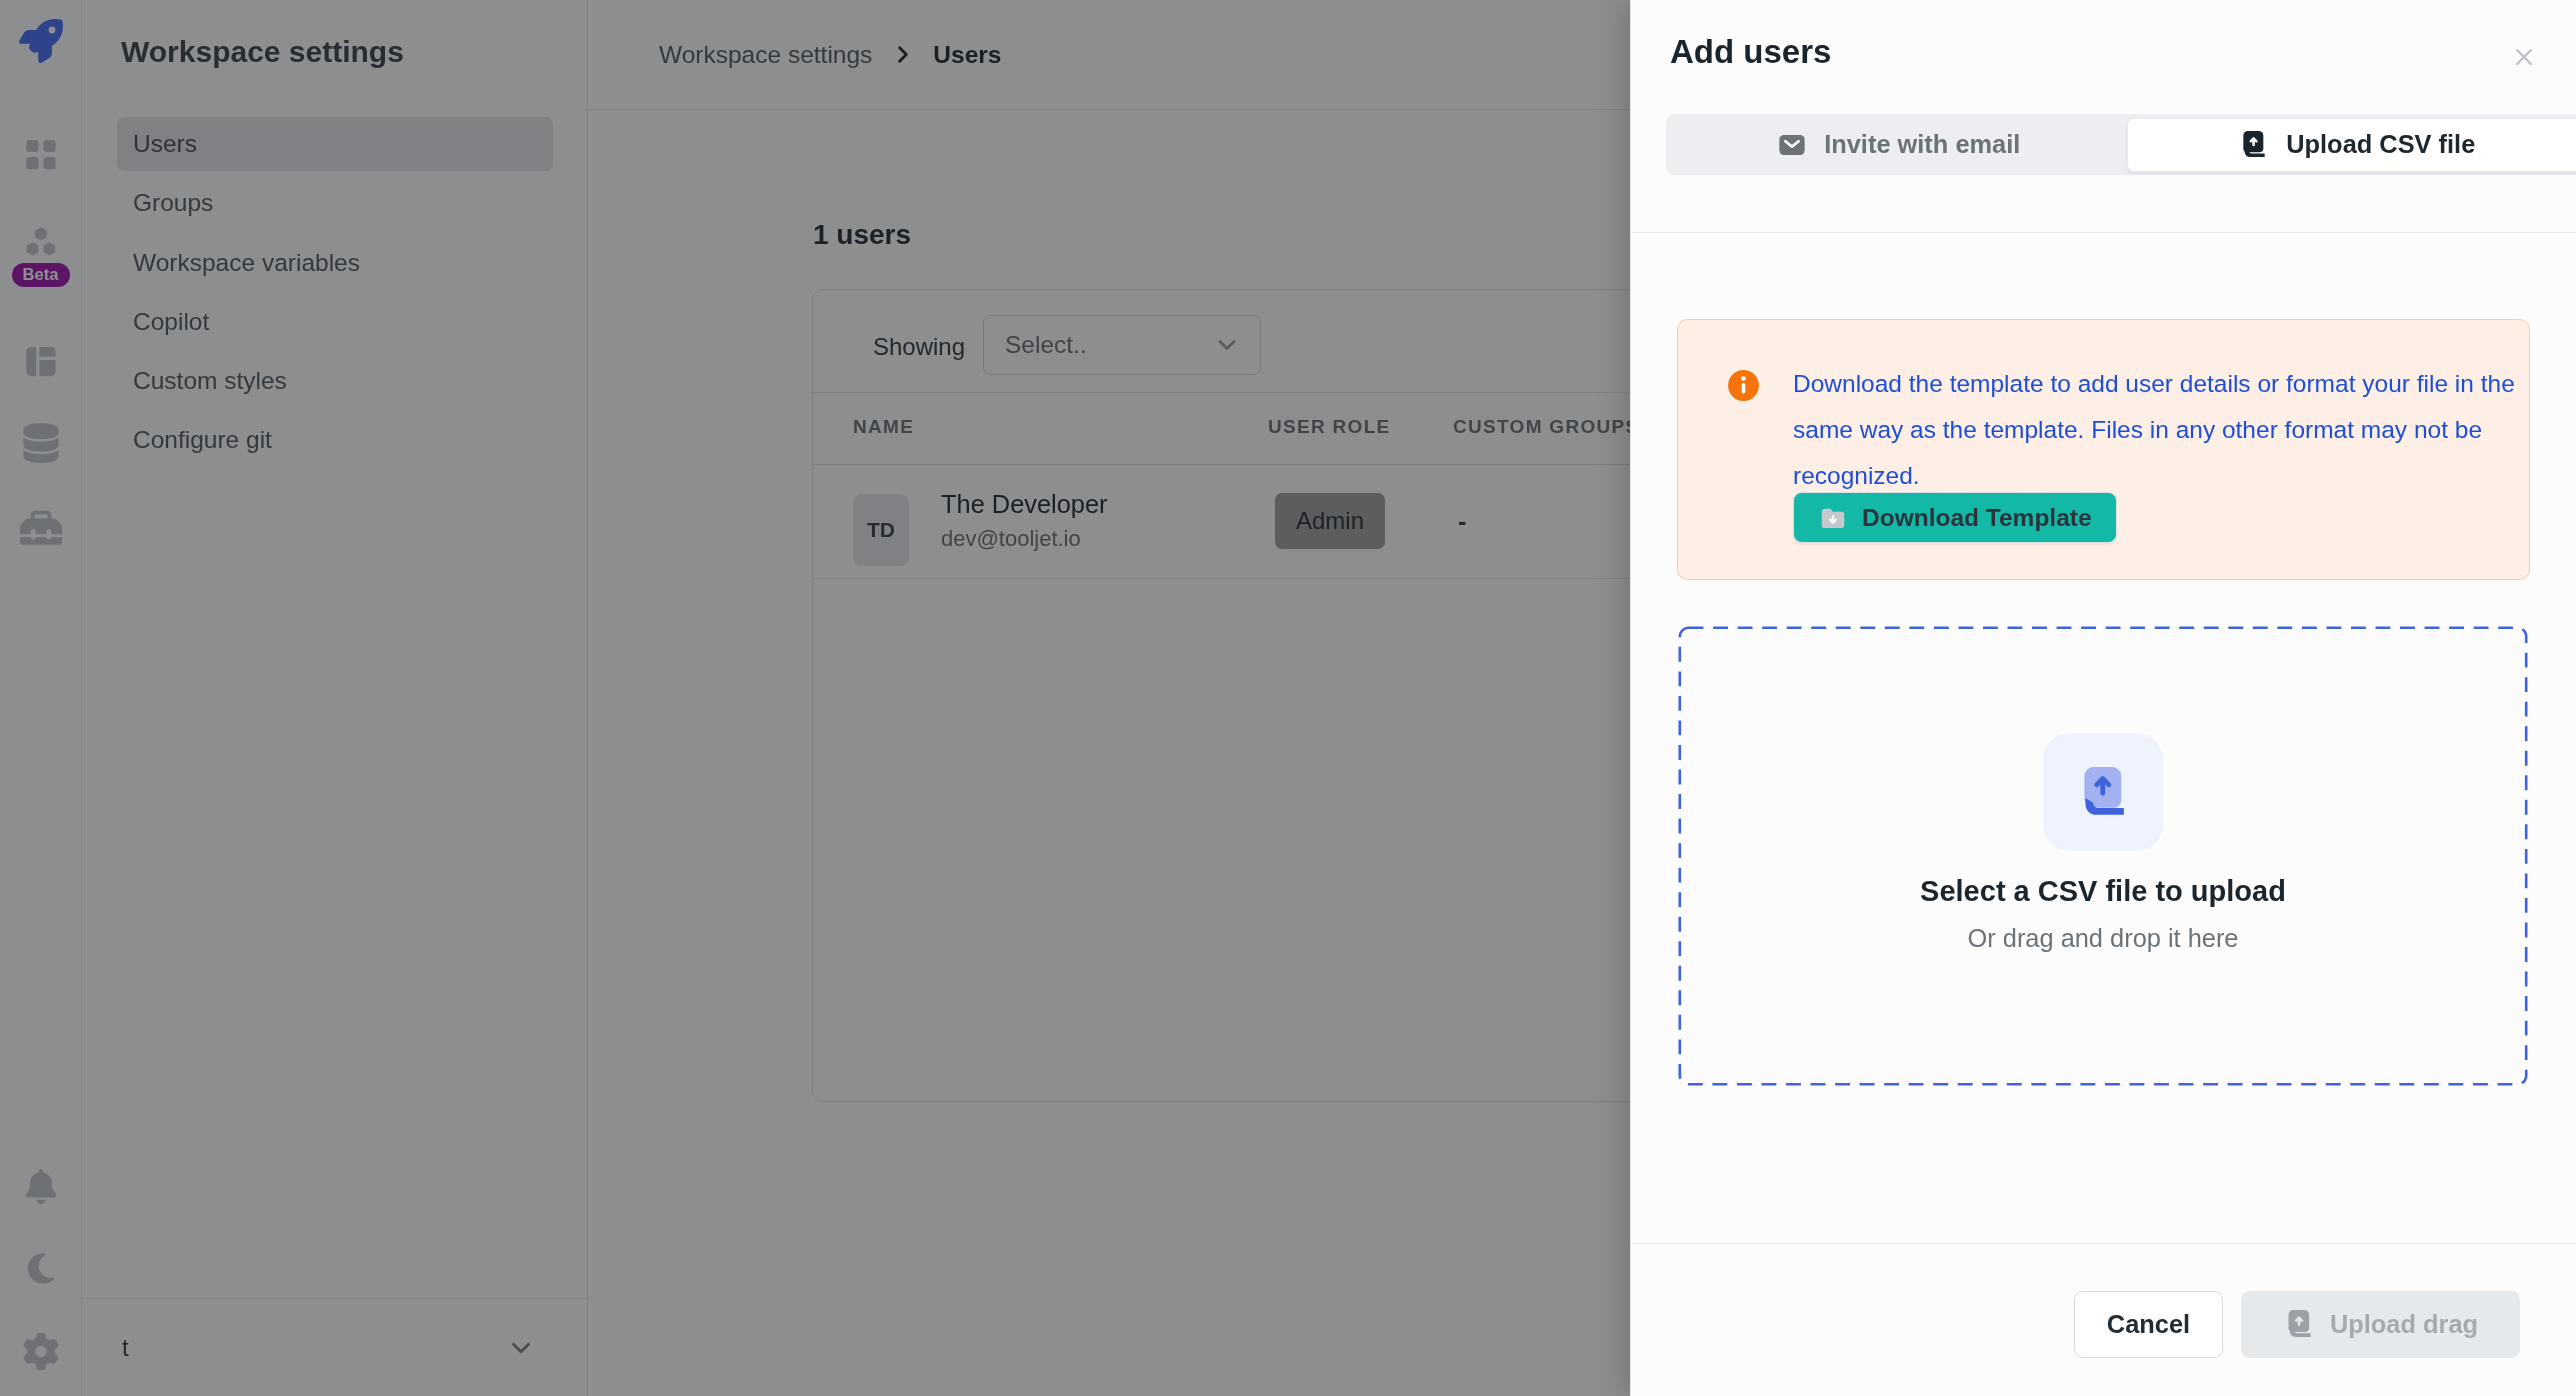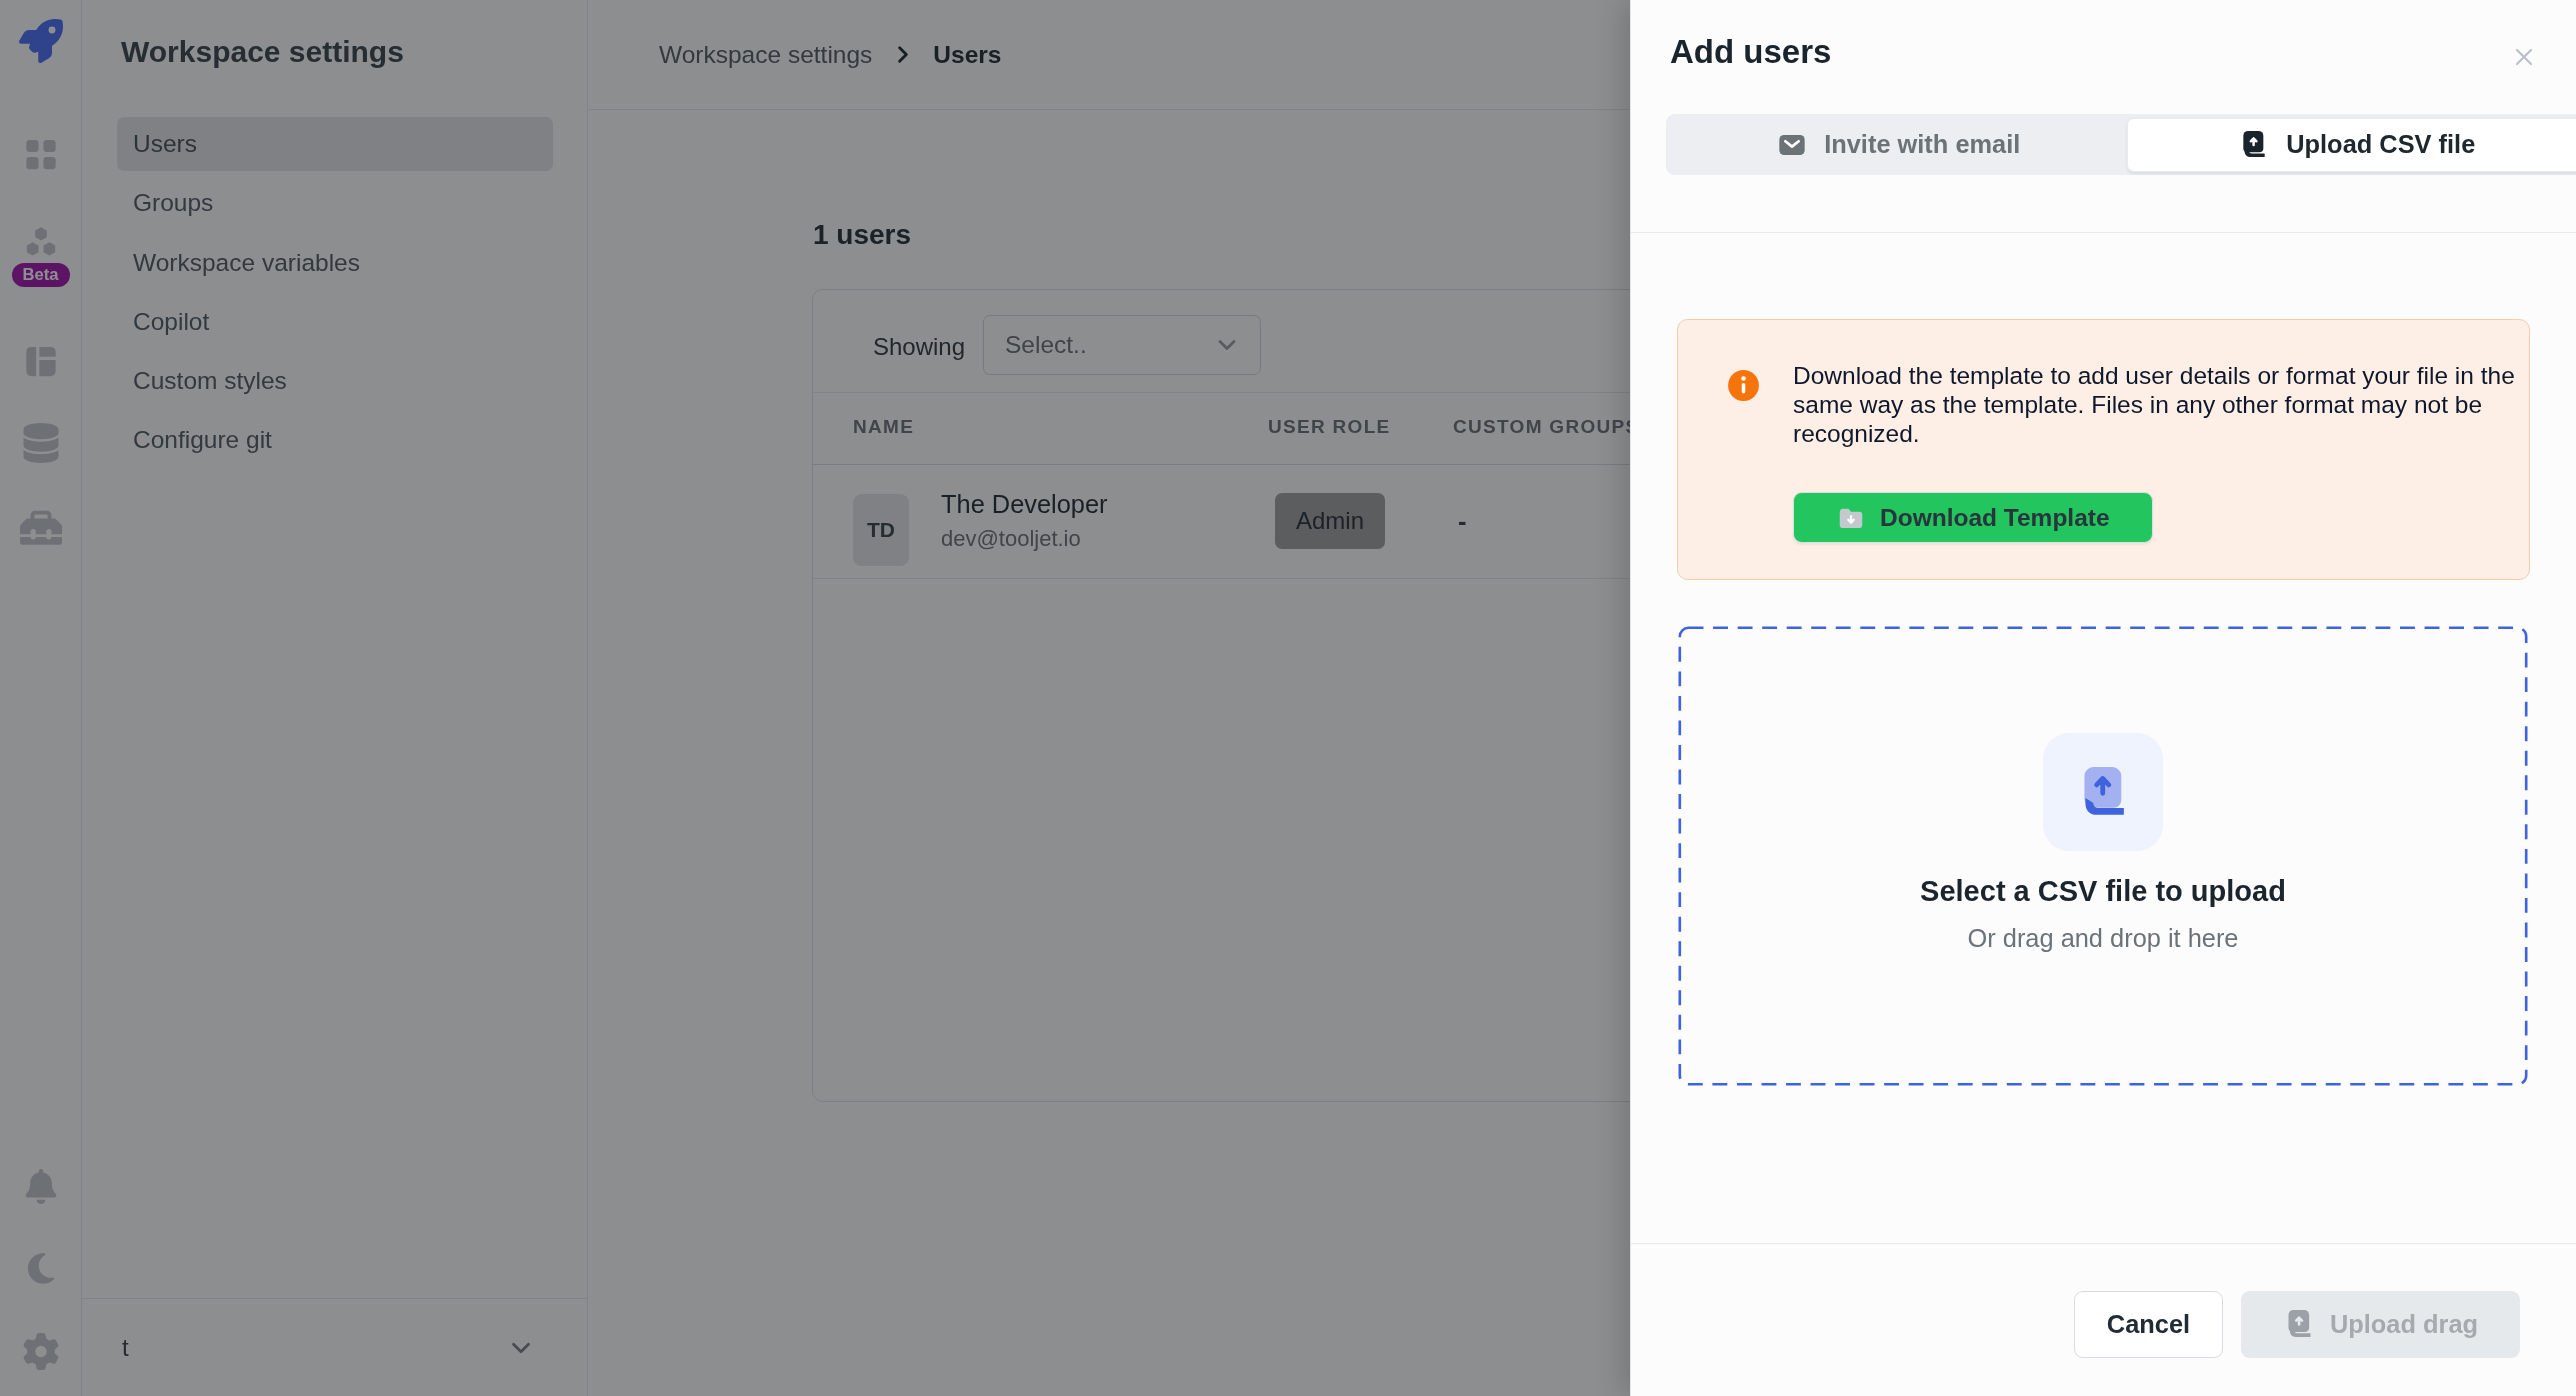--- a/index.html
+++ b/index.html
@@ -54,22 +54,22 @@
   .drawer { position:absolute; left:1630px; top:0; width:946px; height:100%; background:#FCFCFD; border-left:0.9px solid #E4E7EA; box-shadow:-8.8px 0 26px rgba(0,0,0,0.15); z-index:20; }
   .drawer-title { position:absolute; left:39px; top:33px; font-size:33px; font-weight:700; color:#1A242C; }
   .drawer-close { position:absolute; right:35px; top:39px; width:35px; height:35px; display:flex; align-items:center; justify-content:center; color:#B9BFC6; cursor:pointer; }
   .tabs { position:absolute; left:35px; top:114px; width:924px; height:61px; background:#ECEEF1; border-radius:8.8px; padding:3.5px; display:flex; }
   .tab { flex:1; display:flex; align-items:center; justify-content:center; gap:16px; border-radius:7px; font-size:25.4px; font-weight:600; color:#6B7379; cursor:pointer; }
   .tab.active { background:#fff; border:0.9px solid #E9EBEE; box-shadow:0 1.8px 3.5px rgba(16,24,40,0.08); color:#20282F; font-weight:700; }
   .tabs-divider { position:absolute; left:0; top:232px; width:100%; height:0.9px; background:#E7EAED; }
 
   .alert { position:absolute; left:46px; top:319px; width:853px; height:261px; background:#FDEFE6; border:0.9px solid #F3CBA9; border-radius:10.5px; }
   .alert-icon { position:absolute; left:49px; top:49px; width:33px; height:33px; }
-  .alert-text { position:absolute; left:115px; top:41px; width:762px; font-size:24.5px; line-height:29px; color:#0f172a; }
-  .alert-btn { position:absolute; left:115px; top:172px; height:51px; padding:0 42px; background:#22c55e; border:0.9px solid #DCE0E4; border-radius:8.8px; box-shadow:0 1.8px 2.6px rgba(16,24,40,0.06); display:inline-flex; align-items:center; gap:14px; cursor:pointer; }
+  .alert-text { position:absolute; left:115px; top:41px; width:762px; font-size:24.5px; line-height:46px; color:#1d4ed8; }
+  .alert-btn { position:absolute; left:115px; top:172px; height:51px; padding:0 24px; background:#14b8a6; border:0.9px solid #DCE0E4; border-radius:8.8px; box-shadow:0 1.8px 2.6px rgba(16,24,40,0.06); display:inline-flex; align-items:center; gap:14px; cursor:pointer; }
   .alert-btn .btn-label { font-size:24.5px; font-weight:700; color:#2A343C; }
   .alert-btn svg { color:#C3C9CF; }
 
   .dropzone { position:absolute; left:47px; top:626px; width:850px; height:460px; cursor:pointer; }
   .dz-border { position:absolute; inset:0; }
   .dz-iconbox { position:absolute; left:50%; top:107px; transform:translateX(-50%); width:120px; height:118px; background:#EFF3FE; border-radius:26px; display:flex; align-items:center; justify-content:center; }
   .dz-title { position:absolute; left:0; top:249px; width:100%; text-align:center; font-size:29px; font-weight:700; color:#1B252D; }
   .dz-sub { position:absolute; left:0; top:298px; width:100%; text-align:center; font-size:25.4px; color:#6B7379; }
 
   .drawer-footer { position:absolute; left:0; bottom:0; width:100%; height:154px; border-top:0.9px solid #E7EAEC; background:#FCFCFD; }

